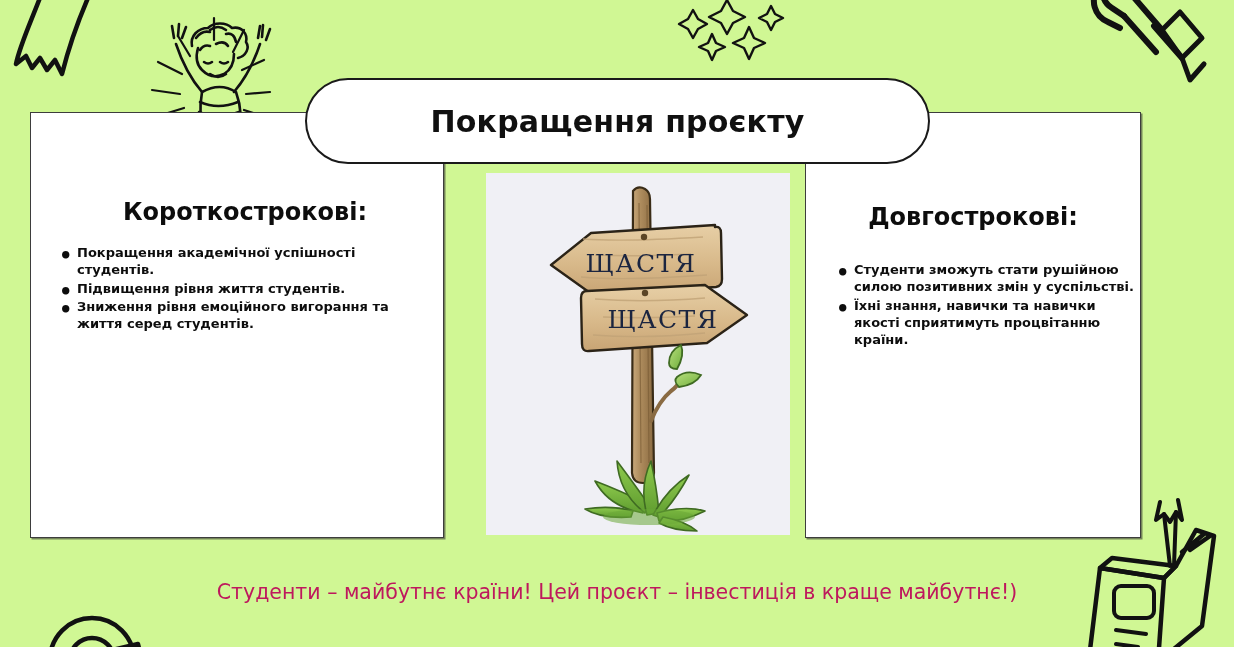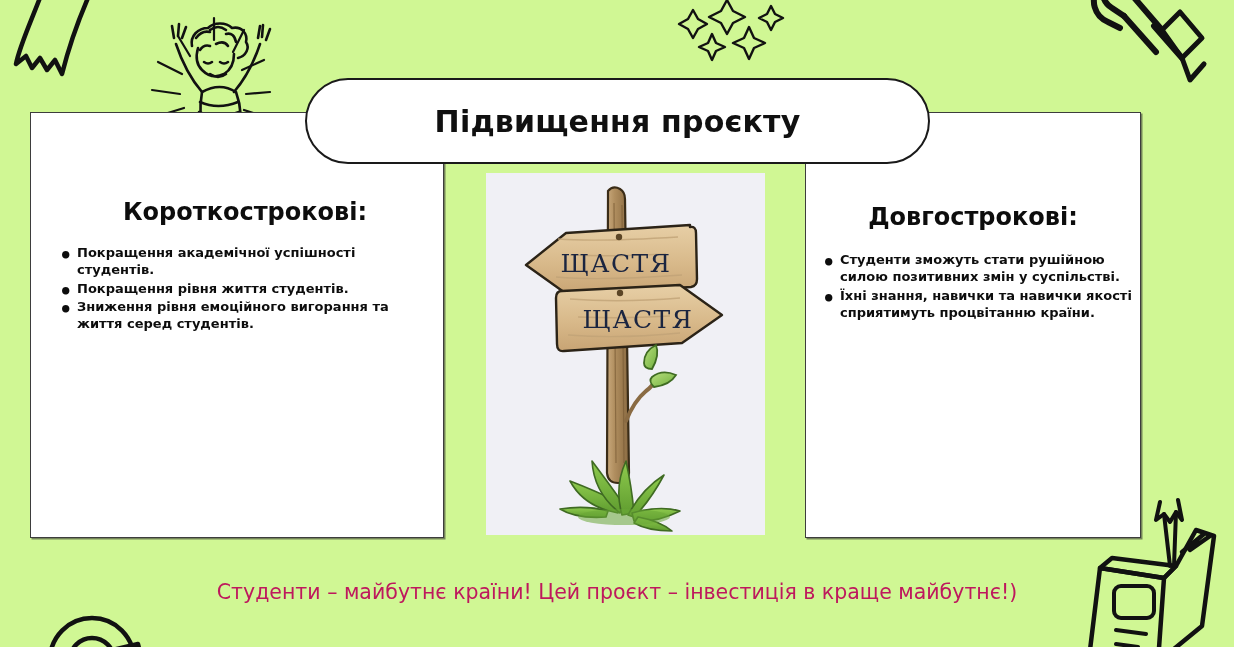--- a/index.html
+++ b/index.html
@@ -47,26 +47,26 @@
   ul.bullets{
     margin:18px 0 0 0;padding:0 12px 0 46px;list-style:none;
   }
   ul.bullets li{
     position:relative;font-size:13px;font-weight:bold;color:#0d0d0d;
     line-height:1.33;margin-bottom:1px;
   }
   ul.bullets li::before{
     content:"\2022";position:absolute;left:-18px;top:-1px;font-size:21px;
   }
-  .card-right ul.bullets{padding-left:34px;padding-right:4px;margin-top:20px;}
+  .card-right ul.bullets{padding-left:48px;padding-right:4px;margin-top:30px;}
 
   
   .pic-panel{
     position:absolute;left:486px;top:173px;width:279px;height:362px;
-    background:#f0f0f5;z-index:4;overflow:hidden;
+    background:#f0f0f5;z-index:4;overflow:hidden;padding-left:25px;
   }
   .pic-panel svg{display:block;}
 
   
   .footer{
     position:absolute;left:0;right:0;top:580px;text-align:center;
     font-size:20.5px;font-weight:normal;color:#be185d;z-index:5;
   }
 </style>
 </head>
@@ -157,28 +157,28 @@
   <div class="doodle" style="left:18px;top:586px;width:160px;height:80px;z-index:2;">
     <svg width="160" height="80" viewBox="0 0 160 80" fill="none" stroke="#111" stroke-width="4.5" stroke-linecap="round" stroke-linejoin="round">
       <path d="M32 74 A 42 42 0 0 1 116 74"></path>
       <path d="M52 74 A 22 22 0 0 1 96 74"></path>
       <path d="M8 84 L 120 58 L 128 92 L 16 118 Z"></path>
       <path d="M52 78 l4 12 M68 74 l4 12 M84 70 l5 12 M100 66 l5 12 M116 62 l4 12" stroke-width="3.4"></path>
     </svg>
   </div>
 
   <div class="title-pill">
-    <span class="title-text">Підвищення проєкту</span>
+    <span class="title-text">Покращення проєкту</span>
   </div>
 
   <div class="card card-left">
     <h2 class="col-head">Короткострокові:</h2>
     <ul class="bullets">
       <li>Покращення академічної успішності студентів.</li>
-      <li>Покращення рівня життя студентів.</li>
+      <li>Підвищення рівня життя студентів.</li>
       <li>Зниження рівня емоційного вигорання та життя серед студентів.</li>
     </ul>
   </div>
 
   <div class="pic-panel">
     <svg width="279" height="362" viewBox="0 0 279 362">
       <defs>
         <linearGradient id="wood" x1="0" y1="0" x2="0" y2="1">
           <stop offset="0%" stop-color="#e7cfa6"></stop>
           <stop offset="55%" stop-color="#d8b98a"></stop>

